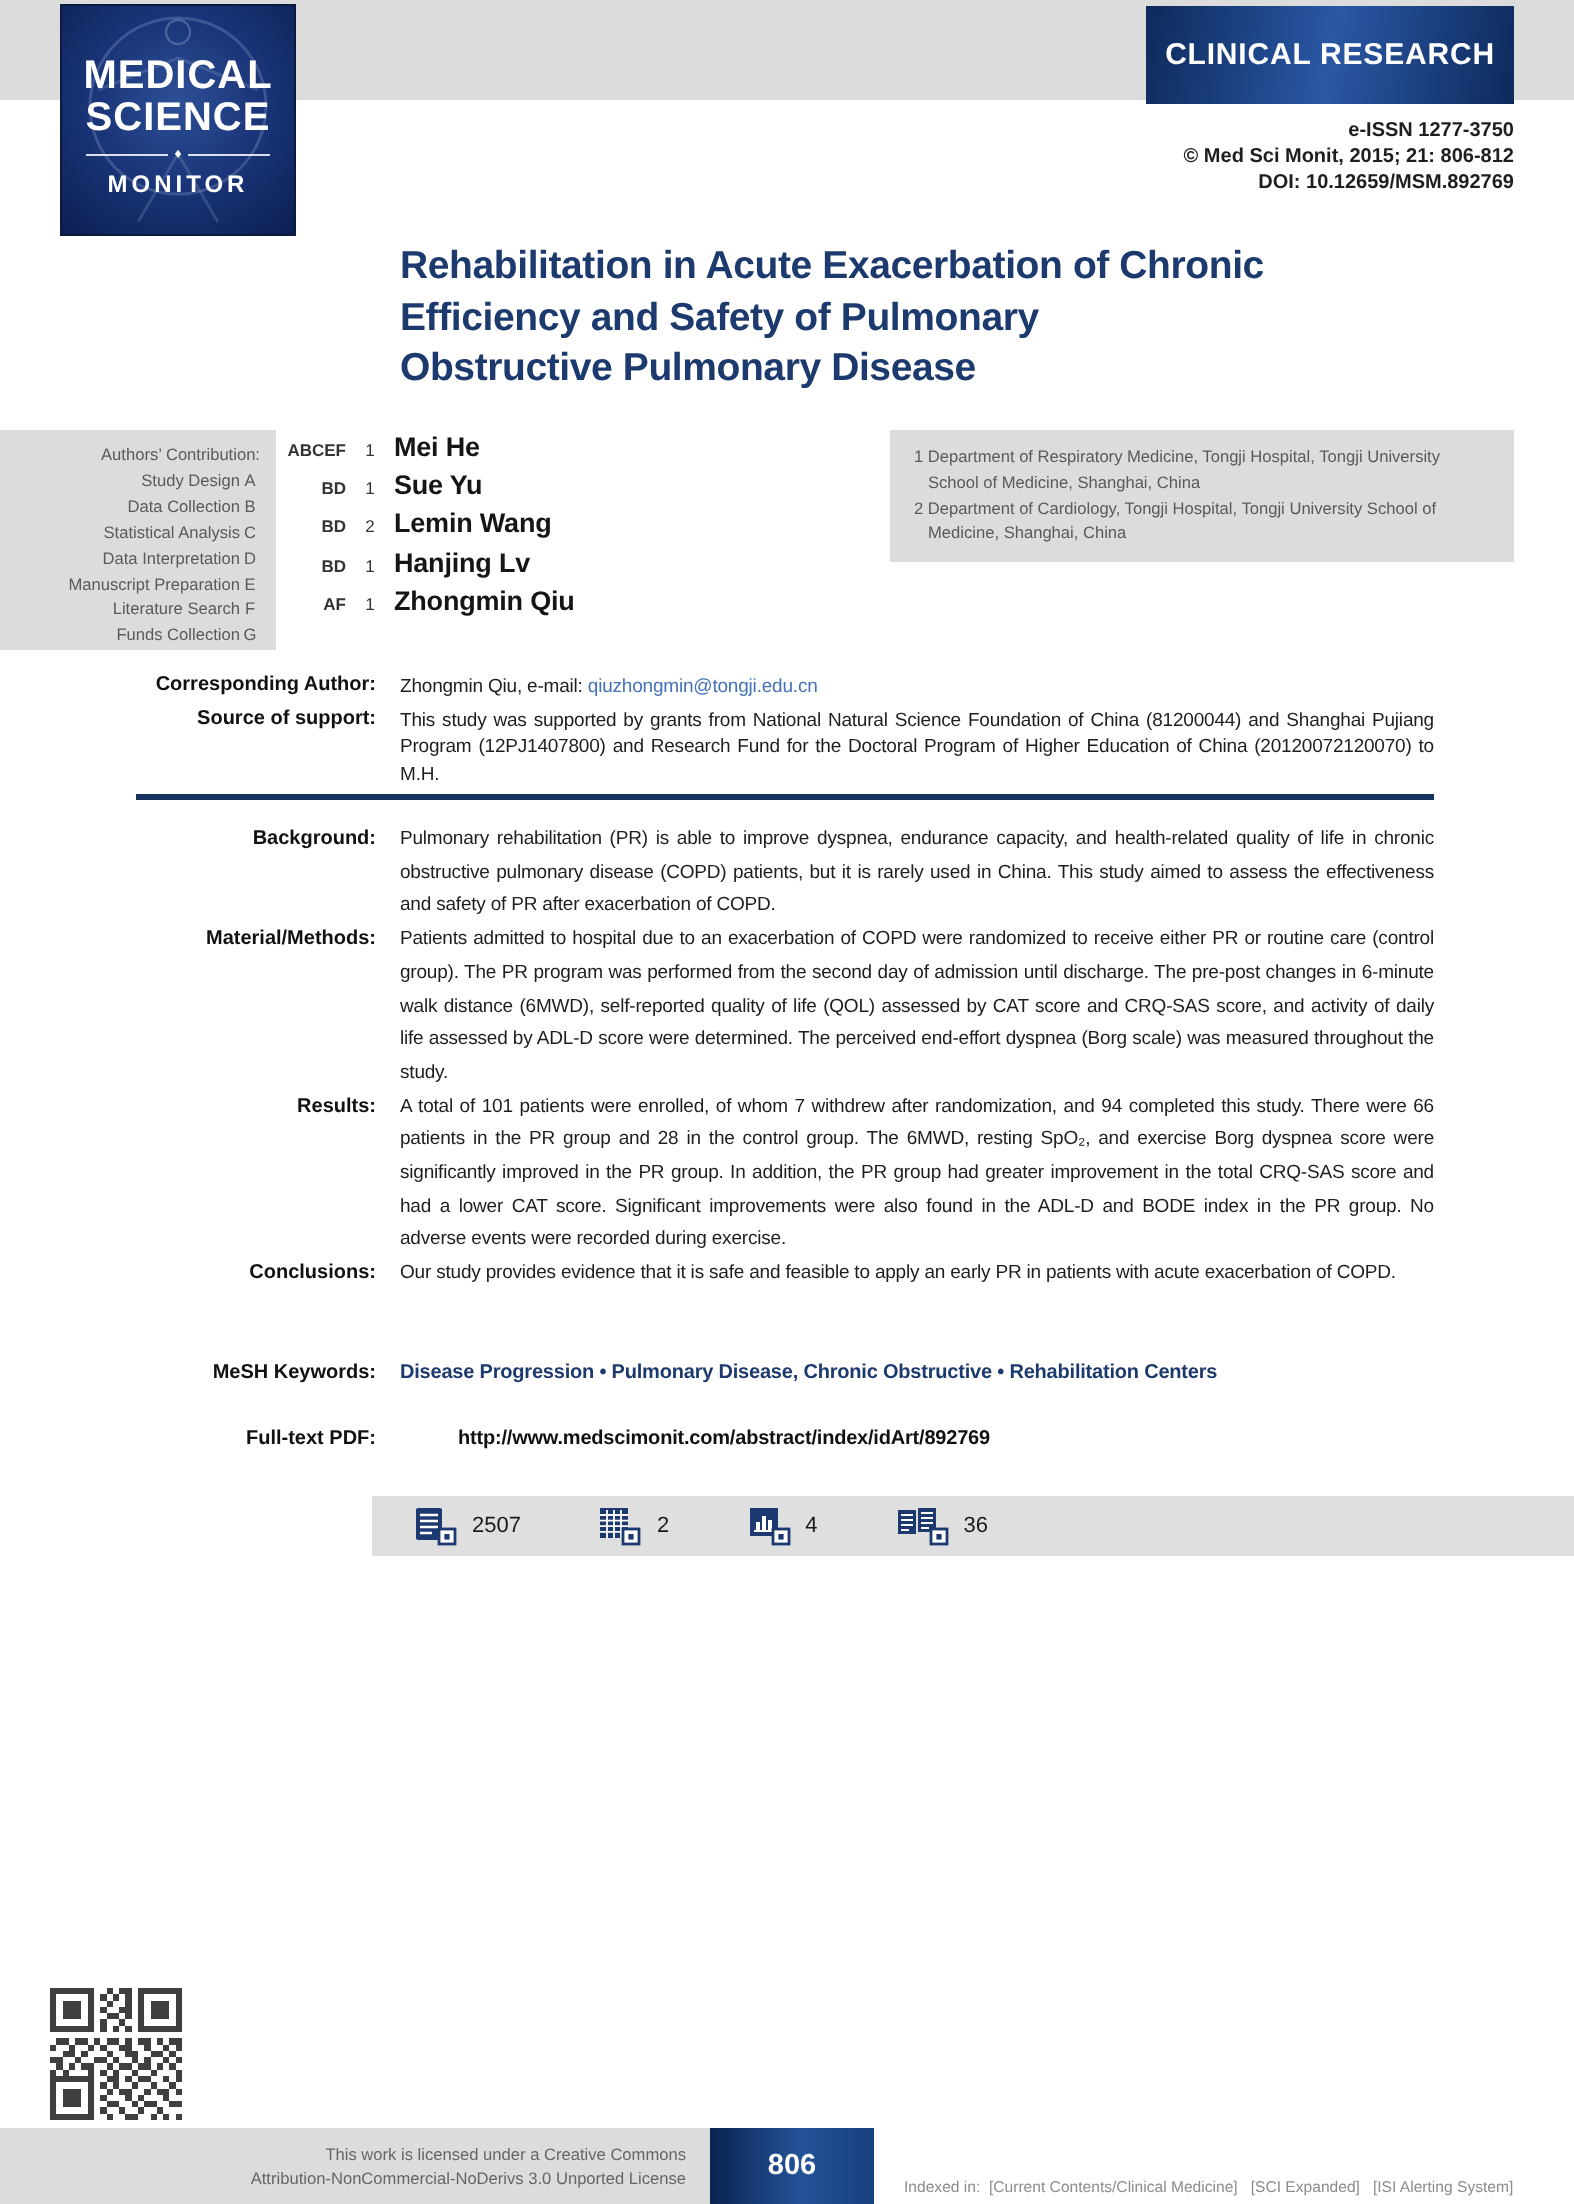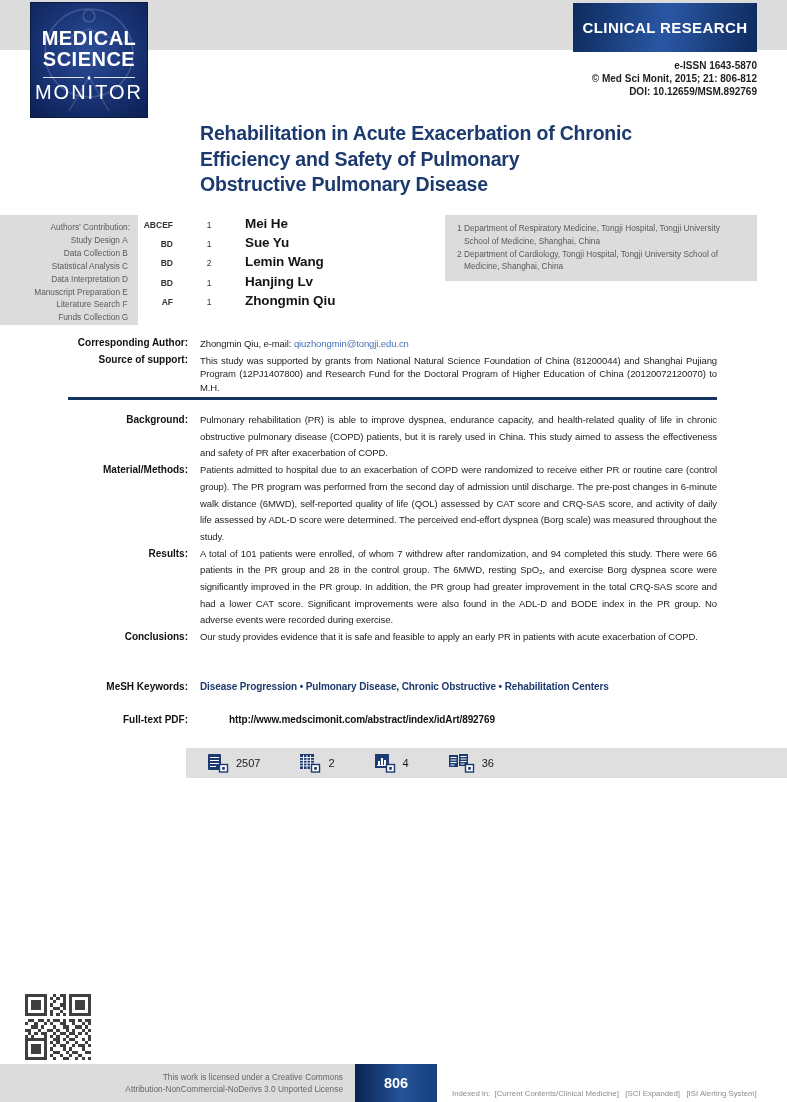--- a/index.html
+++ b/index.html
@@ -10,21 +10,21 @@
   .top-band { position:absolute; left:0; top:0; width:787px; height:50px; background:#dcdcdc; }
   .logo { position:absolute; left:30px; top:2px; width:118px; height:116px;
           background:radial-gradient(circle at 50% 42%, #2d4f97 0%, #1a3578 48%, #0c1f52 100%);
           border:1px solid #0a1a40; color:#fff; text-align:center; }
   .logo-art { position:absolute; left:0; top:0; }
   .logo-text { position:relative; padding-top:25px; }
   .logo-l1, .logo-l2 { font-size:20px; font-weight:bold; letter-spacing:.5px; line-height:21px; }
   .logo-divider { display:flex; align-items:center; padding:0 12px; margin:4px 0 2px 0; }
   .ld-line { flex:1; height:1px; background:rgba(255,255,255,.85); }
   .ld-diamond { font-size:7px; margin:0 3px; color:#fff; }
-  .logo-l3 { font-size:20px; font-weight:normal; letter-spacing:2px; line-height:18px; }
+  .logo-l3 { font-size:12px; font-weight:bold; letter-spacing:2px; line-height:18px; }
 
   .banner { position:absolute; left:573px; top:3px; width:184px; height:49px;
             background:linear-gradient(100deg,#0d2a5c 0%,#2a57a4 50%,#0d2a5c 100%);
             color:#fff; font-weight:bold; font-size:15px; letter-spacing:.4px;
             display:flex; align-items:center; justify-content:center; }
   .issn-block { position:absolute; right:30px; top:59px; text-align:right;
                 font-size:10px; font-weight:bold; color:#1e1e1e; line-height:13px; }
 
   .dates { position:absolute; left:0; top:123px; font-size:9.5px; color:#333; line-height:13px; }
   .date-row { display:flex; }
@@ -35,21 +35,21 @@
            color:#1c3a6e; font-size:19.5px; font-weight:bold; line-height:25.5px; letter-spacing:-.2px; }
 
   
   .contrib-box { position:absolute; left:0; top:215px; width:138px; height:110px; background:#dcdcdc;
                  padding:6px 8px 0 0; font-size:8.3px; color:#5a5a5a; line-height:12.9px; }
   .c-head { text-align:right; }
   .c-row { display:flex; justify-content:flex-end; }
   .c-code { width:10px; text-align:center; }
 
   .authors { position:absolute; left:143px; top:216px; }
-  .author-row { display:flex; align-items:baseline; height:19.2px;gap:24px; }
+  .author-row { display:flex; align-items:baseline; height:19.2px; }
   .a-codes { width:30px; text-align:right; font-size:8.5px; font-weight:bold; color:#333; }
   .a-num { width:24px; text-align:center; font-size:8.5px; color:#333; }
   .a-name { font-size:13.5px; font-weight:bold; color:#151515; letter-spacing:-.1px; }
 
   .affil-box { position:absolute; left:445px; top:215px; width:312px; background:#dcdcdc;
                padding:7px 10px 8px 12px; font-size:8.3px; color:#5a5a5a; line-height:12.8px; }
   .affil { text-indent:-7px; padding-left:7px; }
 
   
   .row { display:flex; }
@@ -114,21 +114,21 @@
         <span class="ld-diamond">♦</span>
         <span class="ld-line"></span>
       </div>
       <div class="logo-l3">MONITOR</div>
     </div>
   </div>
 
   <div class="banner">CLINICAL RESEARCH</div>
 
   <div class="issn-block">
-    <div>e-ISSN 1643-5870</div>
+    <div>e-ISSN 1277-3750</div>
     <div>© Med Sci Monit, 2015; 21: 806-812</div>
     <div>DOI: 10.12659/MSM.892769</div>
   </div>
 
 
   <div class="title">
     <div>Rehabilitation in Acute Exacerbation of Chronic</div>
     <div>Efficiency and Safety of Pulmonary</div>
     <div>Obstructive Pulmonary Disease</div>
   </div>

